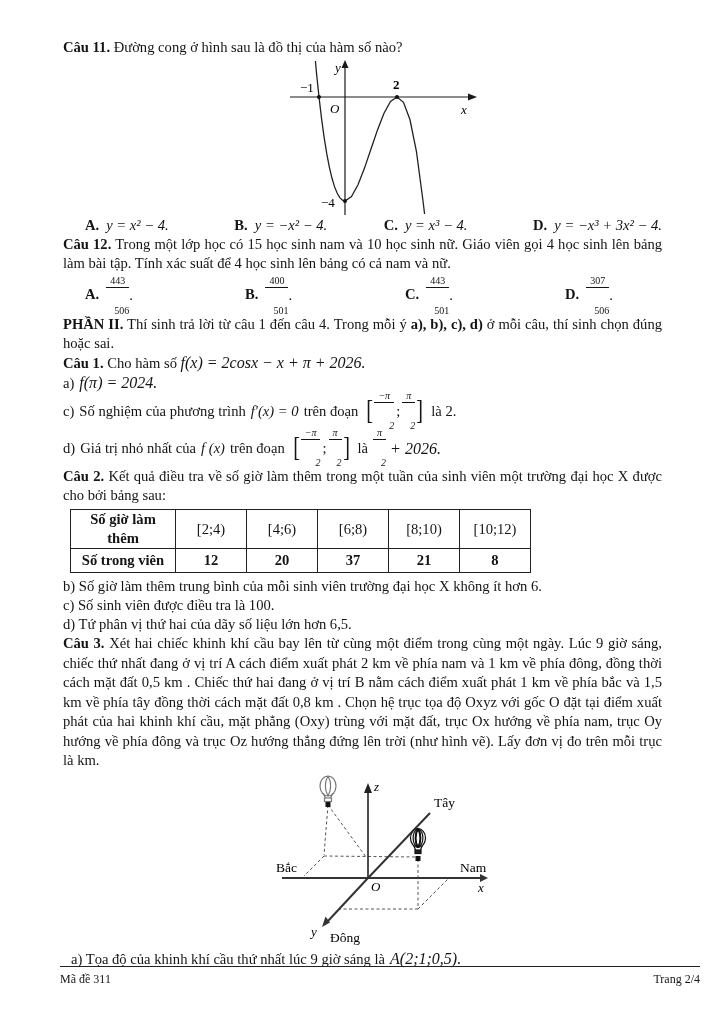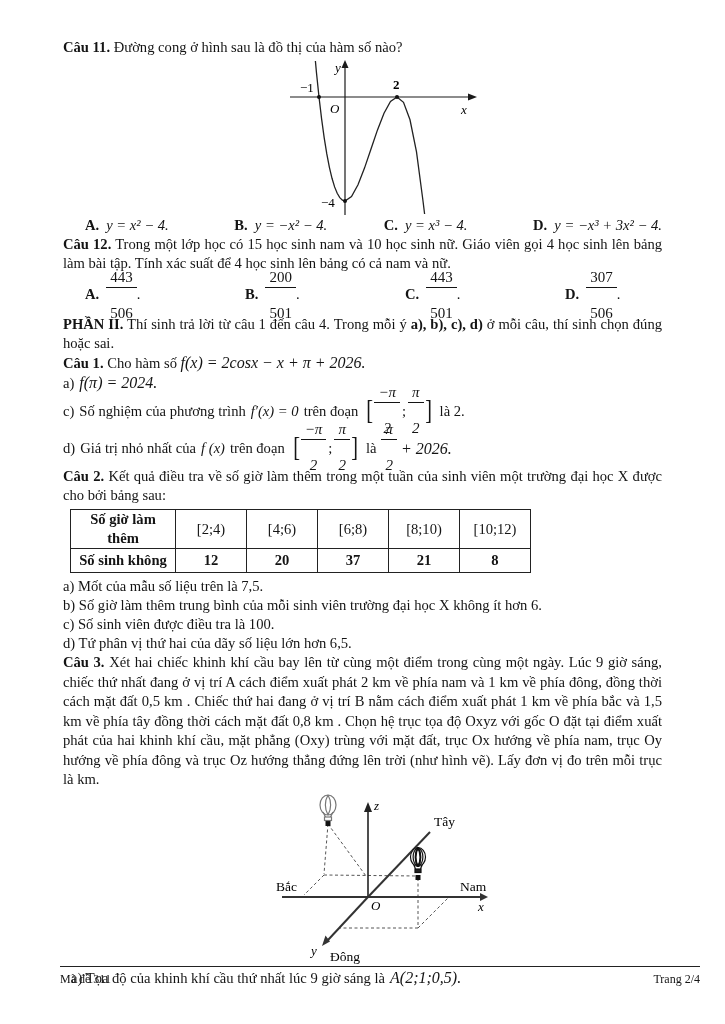--- a/index.html
+++ b/index.html
@@ -20,21 +20,21 @@
   .graph-wrap svg { display:block; }
 
   
   .opt-row { display:flex; padding-left:22px; margin-top:1px; }
   .opt { width:160px; white-space:nowrap; }
   .opt:last-child { flex:1; }
   .opt-letter { font-weight:bold; margin-right:7px; }
 
   .opt-row-frac { display:flex; padding-left:22px; margin-top:4px; height:38px; align-items:center; }
 
-  .frac { display:inline-block; vertical-align:middle; text-align:center; line-height:1.05; font-size:15px; }
+  .frac { display:inline-block; vertical-align:middle; text-align:right; line-height:1.05; font-size:10px; }
   .frac .fnum { display:block; padding:0 4px 1px 4px; border-bottom:1px solid #141414; }
   .frac .fden { display:block; padding-top:18px; }
 
   .intv { display:inline-flex; align-items:center; vertical-align:middle; margin:0 2px; }
   .brk { font-size:27px; font-weight:400; line-height:1; transform:scaleX(.75); display:inline-block; position:relative; top:-1px; }
   .intv .semi { margin:0 2px; }
 
   .itemline { margin:0; }
   .itemline-tall { margin:0; height:36px; display:flex; align-items:center; }
   .seg { margin-right:5px; }
@@ -92,21 +92,21 @@
       <div class="opt"><span class="opt-letter">A.</span><span class="math">y = x² − 4.</span></div>
       <div class="opt"><span class="opt-letter">B.</span><span class="math">y = −x² − 4.</span></div>
       <div class="opt"><span class="opt-letter">C.</span><span class="math">y = x³ − 4.</span></div>
       <div class="opt"><span class="opt-letter">D.</span><span class="math">y = −x³ + 3x² − 4.</span></div>
     </div>
 
     <p class="para just"><span class="bold">Câu 12.</span> <span>Trong một lớp học có 15 học sinh nam và 10 học sinh nữ. Giáo viên gọi 4 học sinh lên bảng làm bài tập. Tính xác suất để 4 học sinh lên bảng có cả nam và nữ.</span></p>
 
     <div class="opt-row-frac">
       <div class="opt"><span class="opt-letter">A.</span><span class="frac"><span class="fnum">443</span><span class="fden">506</span></span><span>.</span></div>
-      <div class="opt"><span class="opt-letter">B.</span><span class="frac"><span class="fnum">200</span><span class="fden">501</span></span><span>.</span></div>
+      <div class="opt"><span class="opt-letter">B.</span><span class="frac"><span class="fnum">400</span><span class="fden">501</span></span><span>.</span></div>
       <div class="opt"><span class="opt-letter">C.</span><span class="frac"><span class="fnum">443</span><span class="fden">501</span></span><span>.</span></div>
       <div class="opt"><span class="opt-letter">D.</span><span class="frac"><span class="fnum">307</span><span class="fden">506</span></span><span>.</span></div>
     </div>
 
     <p class="para just"><span class="bold">PHẦN II.</span> <span>Thí sinh trả lời từ câu 1 đến câu 4. Trong mỗi ý</span> <span class="bold">a), b), c), d)</span> <span>ở mỗi câu, thí sinh chọn đúng hoặc sai.</span></p>
 
     <p class="para"><span class="bold">Câu 1.</span> <span>Cho hàm số</span> <span class="mathbig">f(x) = 2cosx − x + π + 2026.</span></p>
     <p class="itemline"><span class="seg">a)</span><span class="mathbig">f(π) = 2024.</span></p>
 
     <div class="itemline-tall">
@@ -162,31 +162,30 @@
       <tbody>
           <tr>
         <td class="col0">Số giờ làm thêm</td>
         <td class="colv">[2;4)</td>
         <td class="colv">[4;6)</td>
         <td class="colv">[6;8)</td>
         <td class="colv">[8;10)</td>
         <td class="colv">[10;12)</td>
       </tr>
       <tr class="cnt">
-        <td class="col0">Số sinh không</td>
+        <td class="col0">Số trong viên</td>
         <td class="colv">12</td>
         <td class="colv">20</td>
         <td class="colv">37</td>
         <td class="colv">21</td>
         <td class="colv">8</td>
       </tr>
     </tbody>
       </table>
 
-    <p class="itemline">a) Mốt của mẫu số liệu trên là 7,5.</p>
     <p class="itemline">b) Số giờ làm thêm trung bình của mỗi sinh viên trường đại học X không ít hơn 6.</p>
     <p class="itemline">c) Số sinh viên được điều tra là 100.</p>
     <p class="itemline">d) Tứ phân vị thứ hai của dãy số liệu lớn hơn 6,5.</p>
 
     <p class="para just" style="line-height:19.5px"><span class="bold">Câu 3.</span> <span>Xét hai chiếc khinh khí cầu bay lên từ cùng một điểm trong cùng một ngày. Lúc 9 giờ sáng, chiếc thứ nhất đang ở vị trí A cách điểm xuất phát 2 km về phía nam và 1 km về phía đông, đồng thời cách mặt đất 0,5 km . Chiếc thứ hai đang ở vị trí B nằm cách điểm xuất phát 1 km về phía bắc và 1,5 km về phía tây đồng thời cách mặt đất 0,8 km . Chọn hệ trục tọa độ Oxyz với gốc O đặt tại điểm xuất phát của hai khinh khí cầu, mặt phẳng (Oxy) trùng với mặt đất, trục Ox hướng về phía nam, trục Oy hướng về phía đông và trục Oz hướng thẳng đứng lên trời (như hình vẽ). Lấy đơn vị đo trên mỗi trục là km.</span></p>
 
     <div class="fig3d-wrap">
       <svg width="300" height="170" viewBox="0 0 300 170">
 
         <g stroke="#555" stroke-width="1" stroke-dasharray="3,2.5" fill="none">

